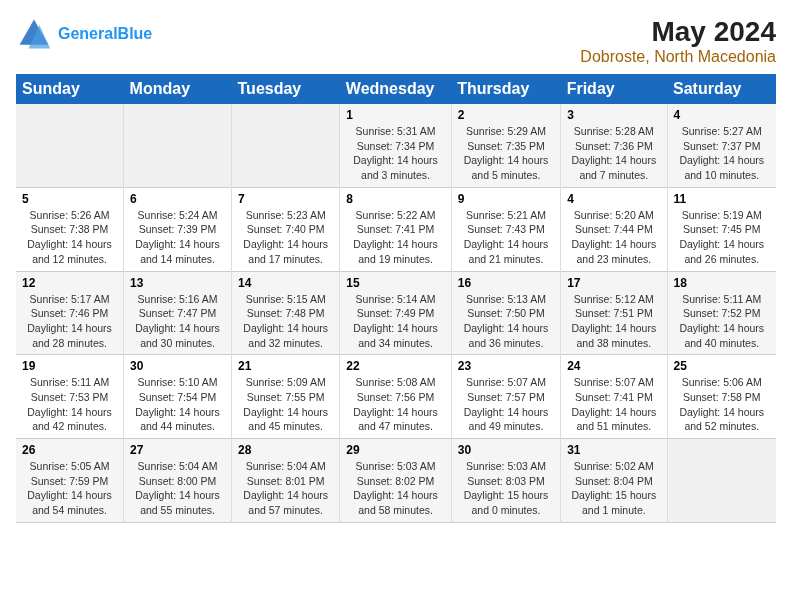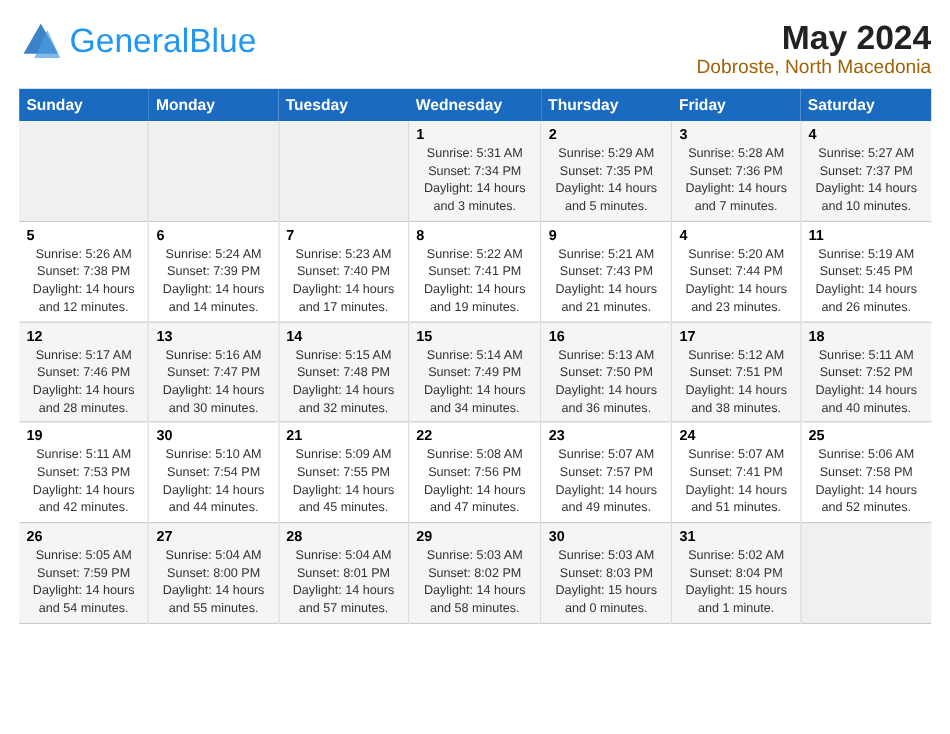--- a/index.html
+++ b/index.html
@@ -15,22 +15,22 @@
       justify-content: space-between;
       align-items: flex-start;
       margin-bottom: 8px;
     }
     .logo {
       display: flex;
       align-items: center;
       gap: 6px;
     }
     .logo-text {
-      font-size: 28px;
-      font-weight: normal;
+      font-size: 16px;
+      font-weight: bold;
       color: #1a3a6b;
       line-height: 1.1;
     }
     .logo-text span {
       color: #2196F3;
     }
     .logo-icon {
       width: 36px;
       height: 36px;
     }
@@ -49,21 +49,21 @@
     table {
       width: 100%;
       border-collapse: collapse;
       font-size: 11px;
     }
     thead tr th {
       background-color: #1a6bbf;
       color: #fff;
       text-align: left;
       padding: 6px 6px;
-      font-size: 13px;
+      font-size: 16px;
       font-weight: bold;
     }
     tbody tr {
       border-bottom: 1px solid #ccc;
     }
     tbody tr:nth-child(odd) {
       background-color: #f5f5f5;
     }
     tbody tr:nth-child(even) {
       background-color: #fff;
@@ -187,21 +187,21 @@
         </td>
         <td>
           <span class="day-num">4</span>
           <div class="day-info">Sunrise: 5:20 AM
 Sunset: 7:44 PM
 Daylight: 14 hours and 23 minutes.</div>
         </td>
         <td>
           <span class="day-num">11</span>
           <div class="day-info">Sunrise: 5:19 AM
-Sunset: 5:45 PM
+Sunset: 7:45 PM
 Daylight: 14 hours and 26 minutes.</div>
         </td>
       </tr>
       <tr>
         <td>
           <span class="day-num">12</span>
           <div class="day-info">Sunrise: 5:17 AM
 Sunset: 7:46 PM
 Daylight: 14 hours and 28 minutes.</div>
         </td>

